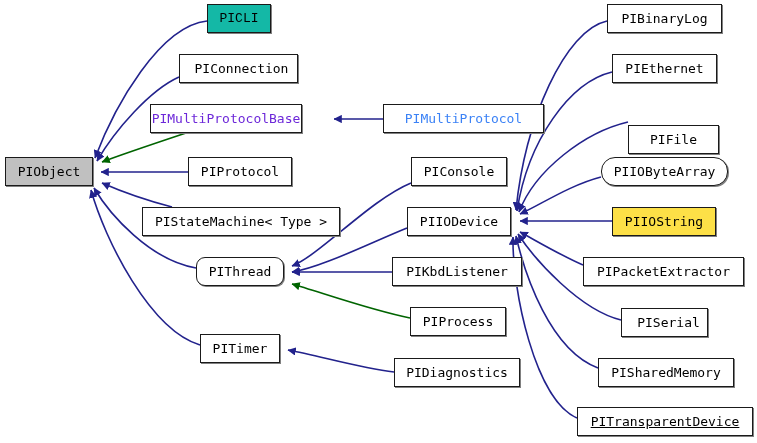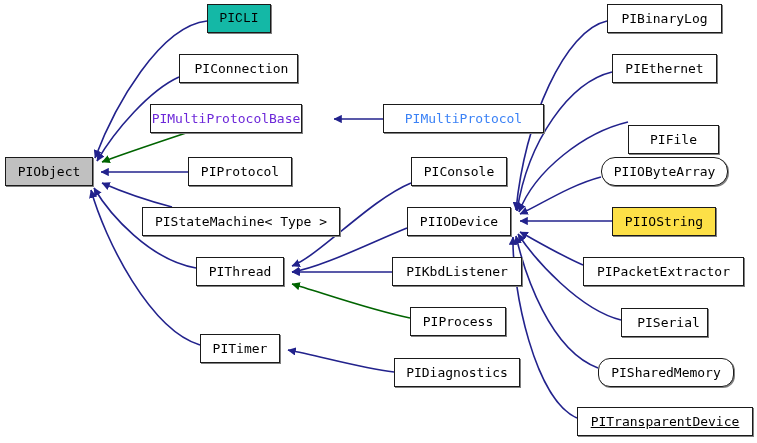--- a/index.html
+++ b/index.html
@@ -97,21 +97,21 @@
       </div>
       <div class="uml-node" style="left: 150px; top: 104px; width: 152px; height: 29px; background: rgb(255, 255, 255); border-color: rgb(26, 26, 26); color: #6d28d9;">
         <span class="node-label">PIMultiProtocolBase</span>
       </div>
       <div class="uml-node" style="left: 188px; top: 157px; width: 104px; height: 29px; background: rgb(255, 255, 255); border-color: rgb(26, 26, 26); color: rgb(0, 0, 0);">
         <span class="node-label">PIProtocol</span>
       </div>
       <div class="uml-node" style="left: 142px; top: 207px; width: 198px; height: 29px; background: rgb(255, 255, 255); border-color: rgb(26, 26, 26); color: rgb(0, 0, 0);">
         <span class="node-label">PIStateMachine&lt; Type &gt;</span>
       </div>
-      <div class="uml-node" style="left: 196px; top: 257px; width: 88px; height: 29px; background: rgb(255, 255, 255); border-color: rgb(26, 26, 26); color: rgb(0, 0, 0);">
+      <div class="uml-node" style="left: 196px; top: 257px; width: 88px; height: 29px; background: rgb(255, 255, 255); border-color: rgb(26, 26, 26); color: rgb(0, 0, 0); border-radius: 9px;">
         <span class="node-label">PIThread</span>
       </div>
       <div class="uml-node" style="left: 200px; top: 334px; width: 80px; height: 29px; background: rgb(255, 255, 255); border-color: rgb(26, 26, 26); color: rgb(0, 0, 0);">
         <span class="node-label">PITimer</span>
       </div>
       <div class="uml-node" style="left: 383px; top: 104px; width: 161px; height: 29px; background: rgb(255, 255, 255); border-color: rgb(26, 26, 26); color: #3b82f6; text-align: center;">
         <span class="node-label">PIMultiProtocol</span>
       </div>
       <div class="uml-node" style="left: 411px; top: 157px; width: 96px; height: 29px; background: rgb(255, 255, 255); border-color: rgb(26, 26, 26); color: rgb(0, 0, 0);">
         <span class="node-label">PIConsole</span>
@@ -142,21 +142,21 @@
       </div>
       <div class="uml-node" style="left: 612px; top: 207px; width: 104px; height: 29px; background: #fde047; border-color: rgb(26, 26, 26); color: rgb(0, 0, 0);">
         <span class="node-label">PIIOString</span>
       </div>
       <div class="uml-node" style="left: 583px; top: 257px; width: 161px; height: 29px; background: rgb(255, 255, 255); border-color: rgb(26, 26, 26); color: rgb(0, 0, 0);">
         <span class="node-label">PIPacketExtractor</span>
       </div>
       <div class="uml-node" style="left: 621px; top: 308px; width: 87px; height: 29px; background: rgb(255, 255, 255); border-color: rgb(26, 26, 26); color: rgb(0, 0, 0); padding-left: 8px;">
         <span class="node-label">PISerial</span>
       </div>
-      <div class="uml-node" style="left: 598px; top: 358px; width: 136px; height: 29px; background: rgb(255, 255, 255); border-color: rgb(26, 26, 26); color: rgb(0, 0, 0); border-radius: 12px;">
+      <div class="uml-node" style="left: 598px; top: 358px; width: 136px; height: 29px; background: rgb(255, 255, 255); border-color: rgb(26, 26, 26); color: rgb(0, 0, 0);">
         <span class="node-label">PISharedMemory</span>
       </div>
       <div class="uml-node" style="left: 577px; top: 407px; width: 176px; height: 29px; background: rgb(255, 255, 255); border-color: rgb(26, 26, 26); color: rgb(0, 0, 0); text-decoration: underline;">
         <span class="node-label">PITransparentDevice</span>
       </div>
     </div>
 
 </div>
 
 </body></html>

